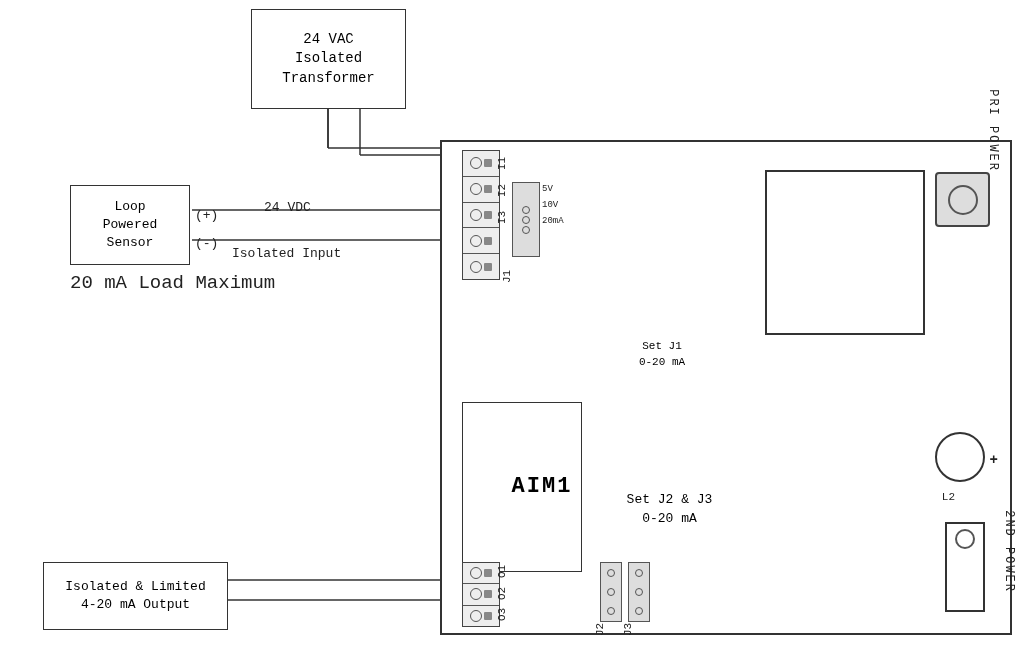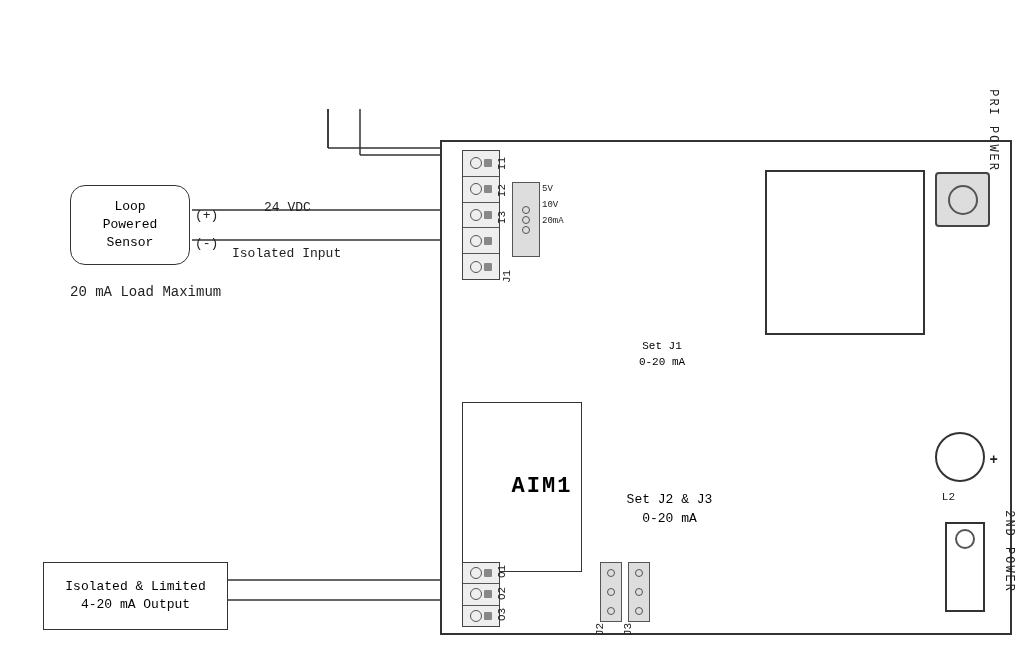--- a/index.html
+++ b/index.html
@@ -87,43 +87,48 @@
 
     <line x1="228" y1="580" x2="466" y2="580" stroke="#333" stroke-width="1.5"></line>
     <line x1="228" y1="600" x2="466" y2="600" stroke="#333" stroke-width="1.5"></line>
 
     <line x1="620" y1="165" x2="780" y2="165" stroke="#333" stroke-width="1.5"></line>
     <line x1="780" y1="165" x2="780" y2="325" stroke="#333" stroke-width="1.5"></line>
     <line x1="620" y1="165" x2="620" y2="325" stroke="#333" stroke-width="1.5"></line>
     <line x1="620" y1="325" x2="780" y2="325" stroke="#333" stroke-width="1.5"></line>
   </svg>
 
-
-  <div class="box" style="left:70px; top:185px; width:120px; height:80px; font-size:13px;border-radius:15px;">
+  <div class="box" style="left:251px; top:9px; width:155px; height:100px; font-size:14px;">
+    <span style="white-space:pre-line;">24 VAC
+Isolated
+Transformer</span>
+  </div>
+
+  <div class="box" style="left:70px; top:185px; width:120px; height:80px; font-size:13px;">
     <span style="white-space:pre-line;">Loop
 Powered
 Sensor</span>
   </div>
 
   <div class="label-text" style="left:195px; top:208px;">
     <span>(+)</span>
   </div>
   <div class="label-text" style="left:195px; top:236px;">
     <span>(-)</span>
   </div>
 
   <div class="label-text" style="left:232px; top:200px;margin-left:32px;">
     <span>24 VDC</span>
   </div>
 
   <div class="label-text" style="left:232px; top:246px;">
     <span>Isolated Input</span>
   </div>
 
-  <div class="label-text" style="left:70px; top:284px; font-size:14px;text-align:center;">
+  <div class="label-text" style="left:70px; top:272px; font-size:19px;text-align:center;">
     <span>20 mA Load Maximum</span>
   </div>
 
   <div class="box" style="left:43px; top:562px; width:185px; height:68px; font-size:13px;">
     <span style="white-space:pre-line;">Isolated &amp; Limited
 4-20 mA Output</span>
   </div>
 
   <div class="pcb-board" style="left:440px; top:140px; width:572px; height:495px;">
 

